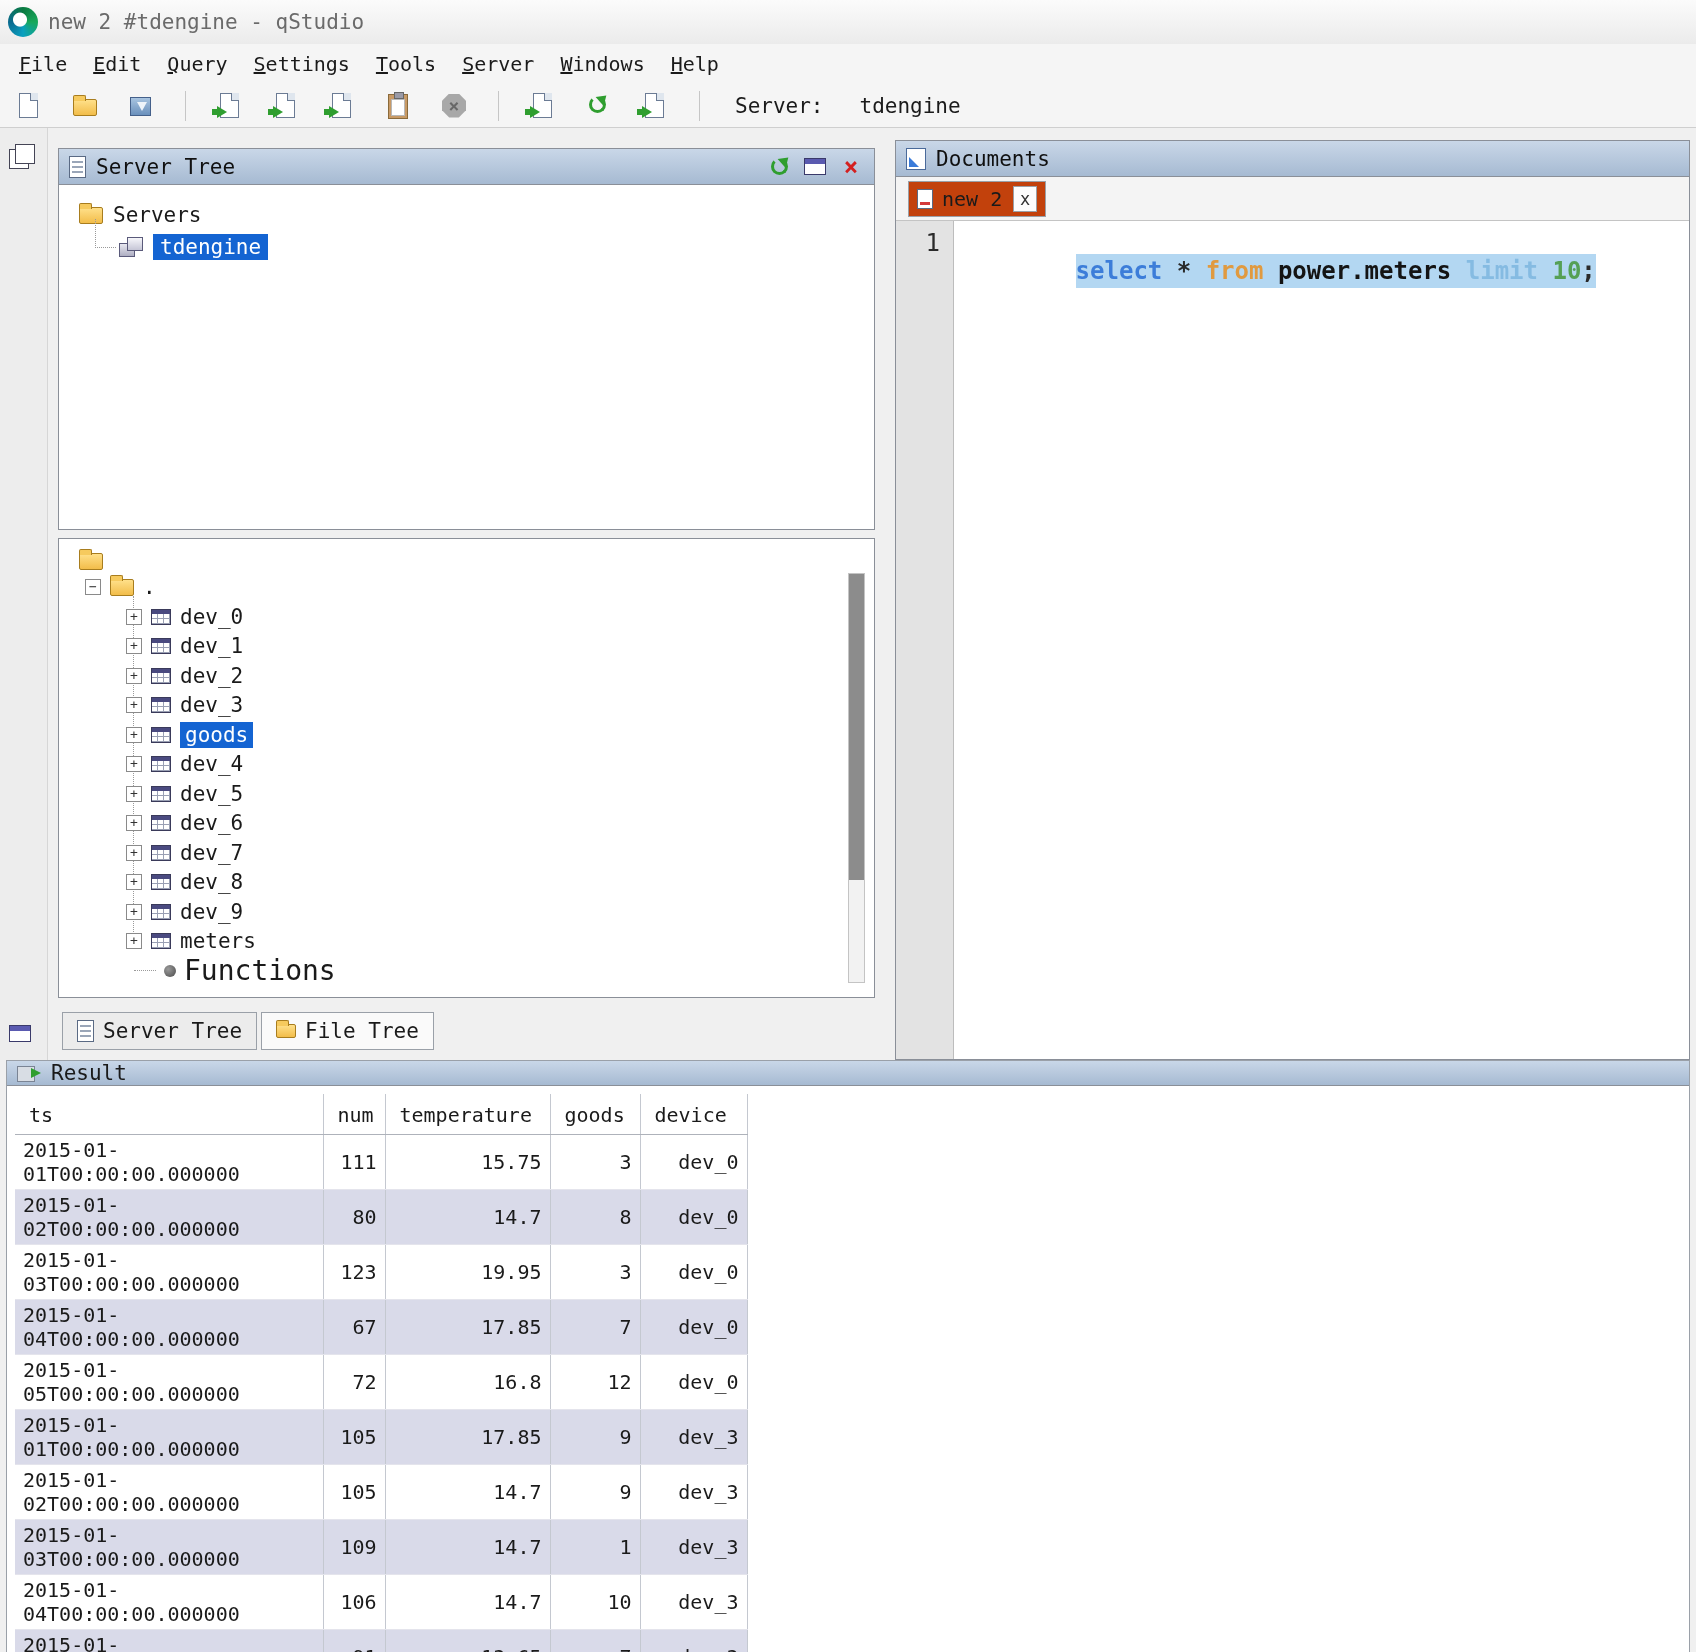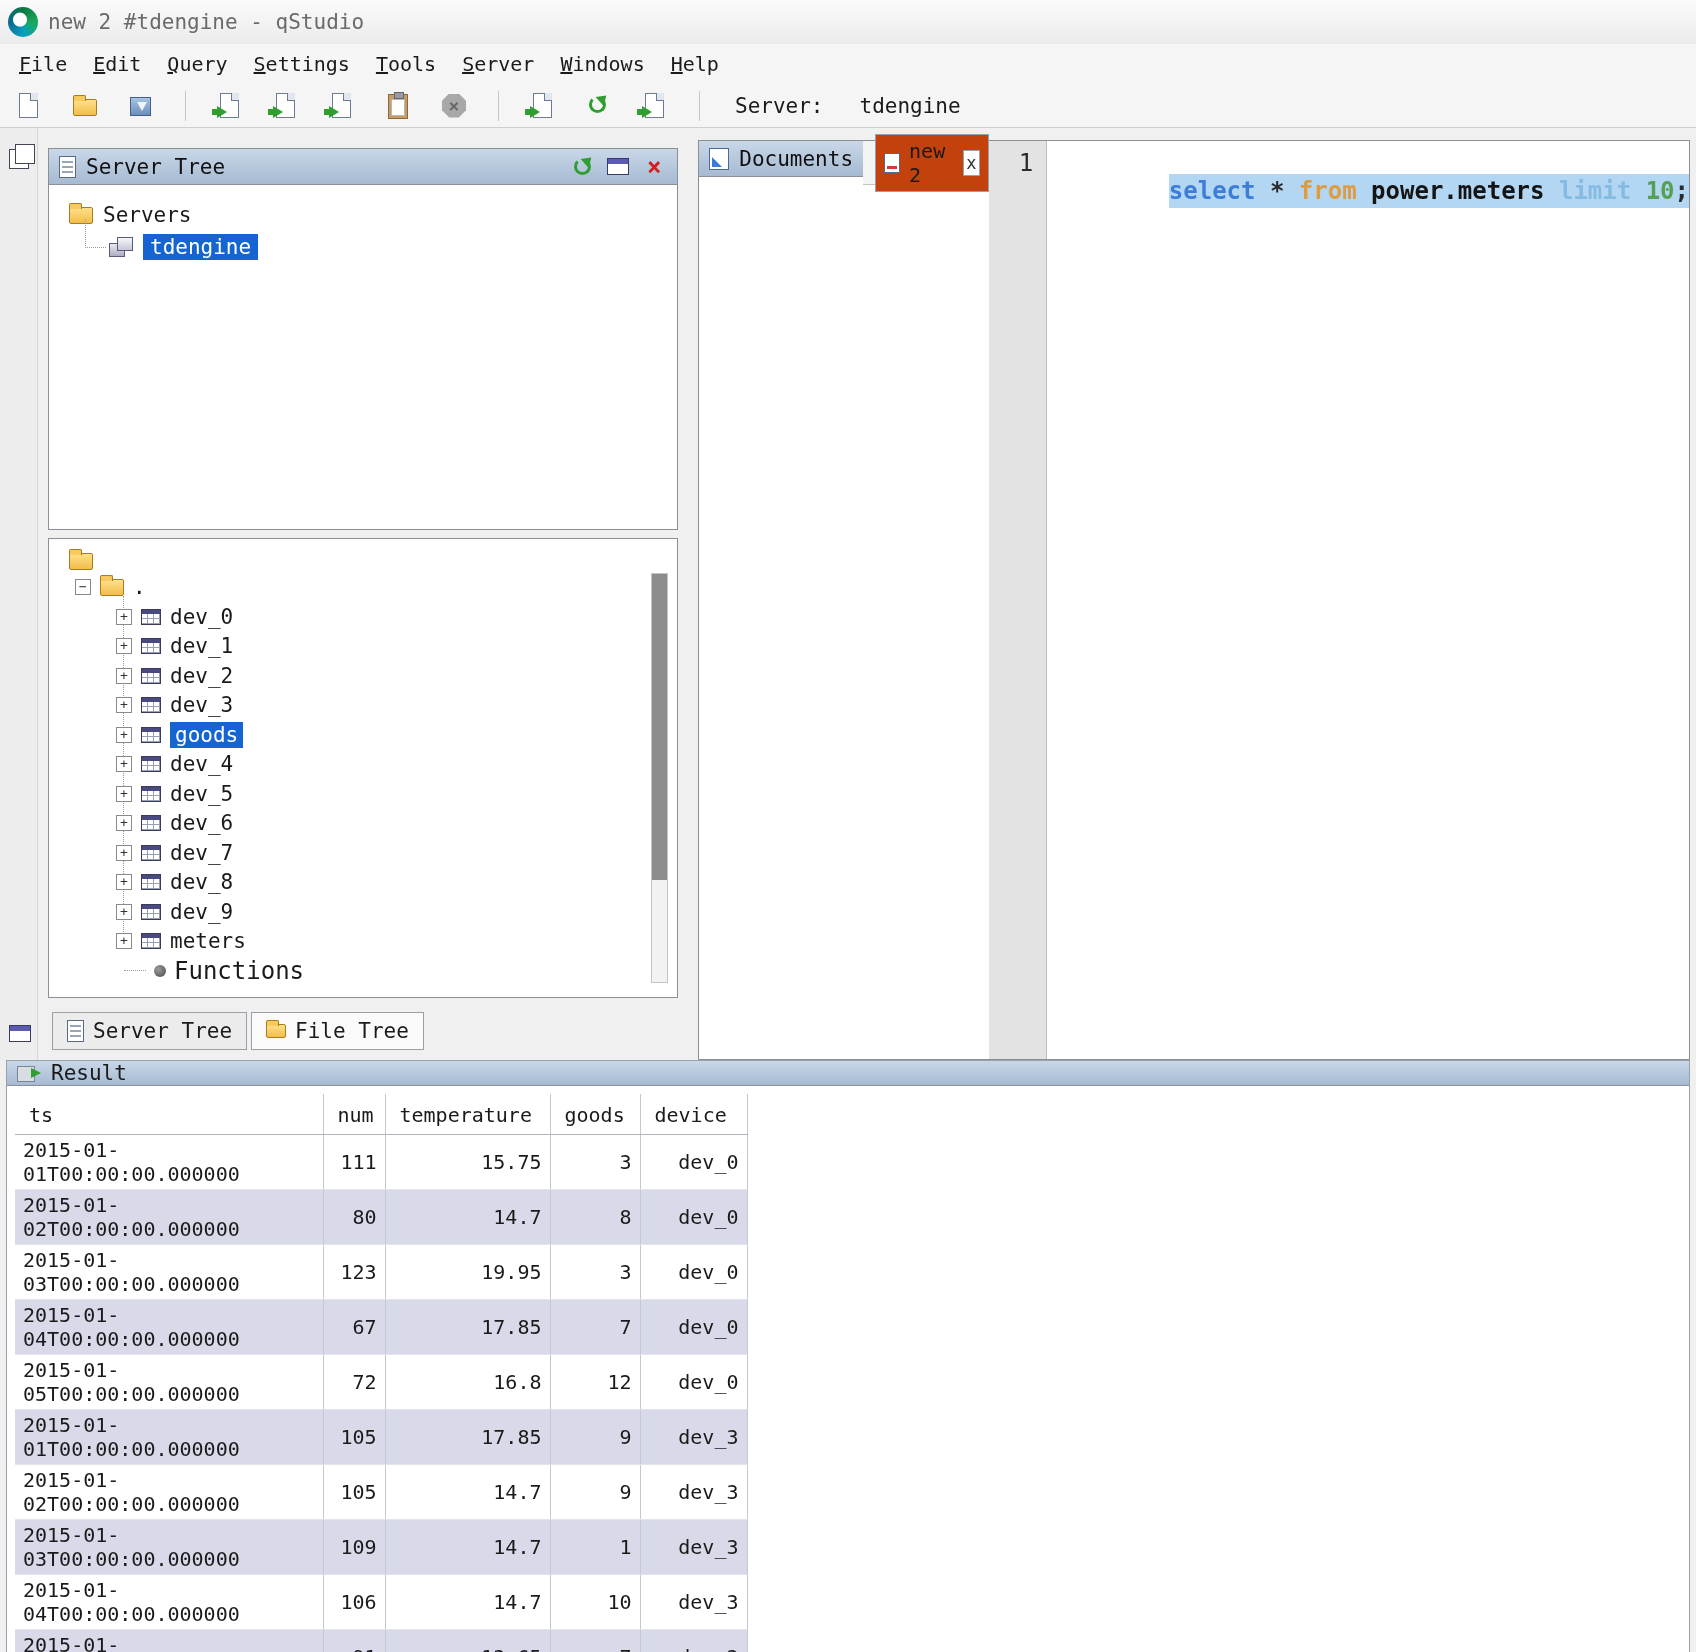--- a/index.html
+++ b/index.html
@@ -100,33 +100,33 @@
   #tree-children { position:relative; }
   #tree-children::before { content:''; position:absolute; left:60px; top:-6px; height:calc(100% - 8px);
                            border-left:1px dotted #9a9a9a; }
   .tree-row { display:flex; align-items:center; gap:9px; height:29.5px; padding-left:53px; font-size:21px; }
   .table-icon { width:20px; height:16px; border:1px solid #3a3a5a; background:#fff; position:relative; flex:none; }
   .table-icon::before { content:''; position:absolute; left:0; right:0; top:0; height:4px; background:#4a4a80; }
   .table-icon::after { content:''; position:absolute; left:0; right:0; top:4px; bottom:0;
                        background-image:repeating-linear-gradient(to right, transparent 0 5px, #9aa0b4 5px 6px),
                                         repeating-linear-gradient(to bottom, transparent 0 4px, #9aa0b4 4px 5px); }
   .tree-label.selected { background:var(--selection,#1464d2); color:#fff; padding:1px 5px; }
-  .func-row { display:flex; align-items:center; gap:8px; height:29.5px; padding-left:61px; font-size:24px; }
+  .func-row { display:flex; align-items:center; gap:8px; height:29.5px; padding-left:61px; font-size:28px; }
   .func-stub { width:22px; border-top:1px dotted #9a9a9a; flex:none; }
   .func-i { width:12px; height:12px; border-radius:50%; background:radial-gradient(circle at 35% 35%, #9a9a9a, #4a4a4a); flex:none; }
   .scrollbar { position:absolute; right:9px; top:34px; bottom:14px; width:17px; background:#f2f2f2; border:1px solid #c4c4c4; }
   .scroll-thumb { position:absolute; left:0; right:0; top:0; height:75%; background:#8c8c8c; }
 
   
   .left-tabs { height:46px; display:flex; align-items:center; gap:4px; padding-left:4px; }
   .ltab { display:flex; align-items:center; gap:9px; padding:6px 14px; font-size:21px; border:1px solid #9aa0a8; background:#fafafa; }
   .ltab.active { background:#ececec; }
 
   
-  .right-col { flex:1; margin:12px 6px 0 14px; display:flex; flex-direction:row;
+  .right-col { flex:1; margin:12px 6px 0 14px; display:flex; flex-direction:column;
                border:1px solid #8a8f98; background:#fff; }
   .doc-hdr-i { width:20px; height:22px; background:#fff; border:1px solid #4a6a9a; position:relative; flex:none; }
   .doc-hdr-i::after { content:''; position:absolute; left:2px; bottom:2px; width:0; height:0;
                       border-bottom:10px solid #3a7bd9; border-right:10px solid transparent; }
   .doc-tabs { height:44px; background:#f4f4f4; display:flex; align-items:center; padding-left:12px;
               border-bottom:1px solid #c4c4c4; }
   .doc-tab { display:flex; align-items:center; gap:9px; border:1px solid #9aa0a8; background:#c2410c;
              padding:4px 8px; font-size:20px; }
   .tab-page-i { width:16px; height:20px; background:#fff; border:1px solid #5a6a84; position:relative; flex:none; }
   .tab-page-i::after { content:''; position:absolute; left:2px; bottom:3px; right:2px; height:3px; background:#d43a3a; }

